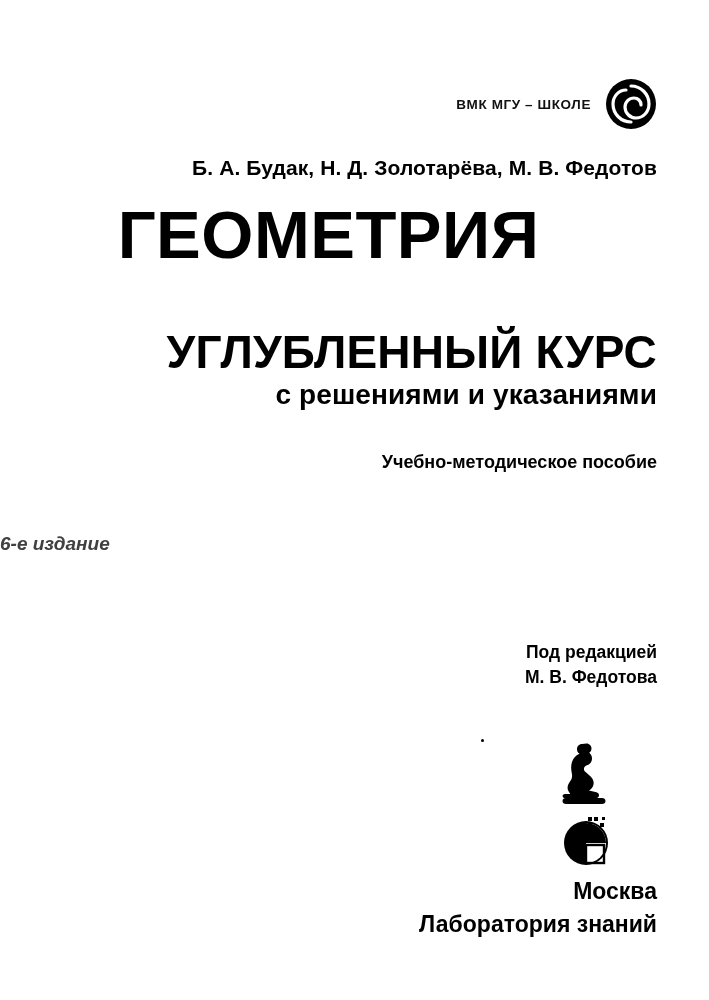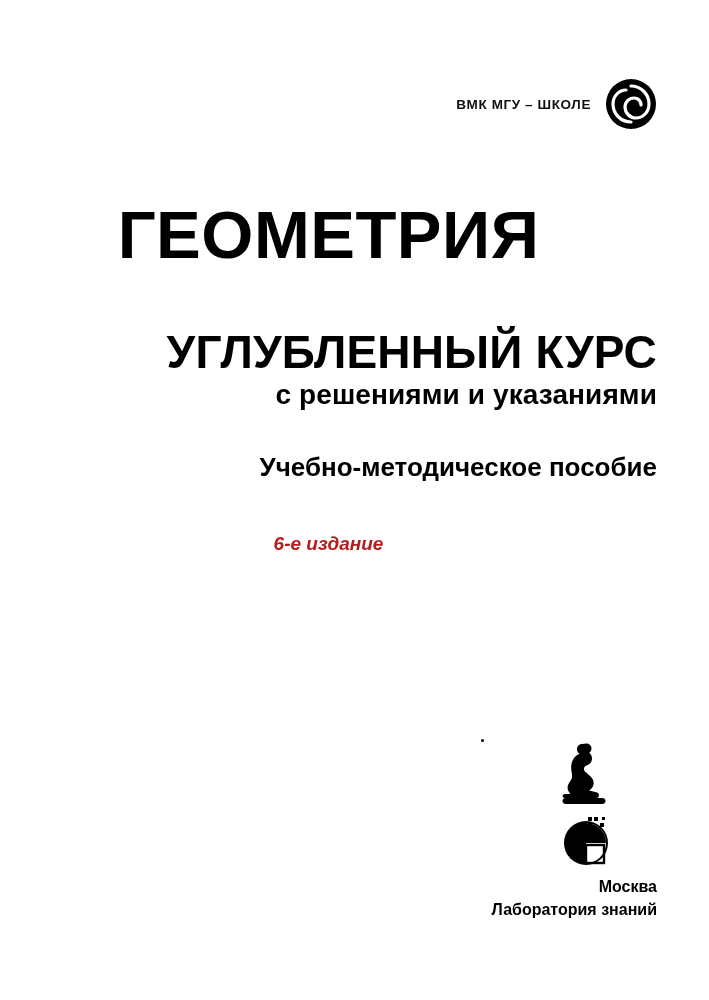--- a/index.html
+++ b/index.html
@@ -96,36 +96,36 @@
     color: #000;
   }
 
   
   .kind {
     position: absolute;
     top: 452px;
     left: 0;
     right: 52px;
     text-align: right;
-    font-size: 26px;
+    font-size: 18px;
     font-weight: 600;
     color: #000;
   }
 
   
   .edition {
     position: absolute;
     top: 533px;
     left: 0;
     right: 52px;
-    text-align: center;
+    text-align: left;
     font-size: 19px;
     font-weight: 700;
     font-style: italic;
-    color: #b91c1c;
+    color: #404040;
   }
 
   
   .editor {
     position: absolute;
     top: 640px;
     left: 0;
     right: 52px;
     text-align: right;
     font-size: 17.5px;
@@ -148,21 +148,21 @@
     right: 95px;
     width: 56px;
     height: 56px;
   }
   .publisher {
     position: absolute;
     top: 875px;
     left: 0;
     right: 52px;
     text-align: right;
-    font-size: 16px;
+    font-size: 23px;
     font-weight: 600;
     line-height: 1.45;
     color: #000;
   }
   .dot-mark {
     position: absolute;
     top: 739px;
     left: 481px;
     width: 3px;
     height: 3px;
@@ -179,30 +179,35 @@
     <span class="series-label">ВМК МГУ – ШКОЛЕ</span>
     <span class="series-logo-wrap">
       <svg class="series-logo" viewBox="0 0 52 52" xmlns="http://www.w3.org/2000/svg" aria-hidden="true">
         <circle cx="26" cy="26" r="25" fill="#000"></circle>
         <path d="M26 8 C36 8 44 16 44 26 C44 34 38 40 31 40 C25 40 20 35 20 29 C20 24 24 20 29 20 C33 20 36 23 36 27" fill="none" stroke="#fff" stroke-width="3.2" stroke-linecap="round"></path>
         <path d="M26 44 C16 44 8 36 8 26 C8 18 14 12 21 12" fill="none" stroke="#fff" stroke-width="3.2" stroke-linecap="round"></path>
       </svg>
     </span>
   </div>
 
+  <div class="authors">Б. А. Будак, Н. Д. Золотарёва, М. В. Федотов</div>
 
   <div class="main-title">ГЕОМЕТРИЯ</div>
 
   <div class="subtitle-1">УГЛУБЛЕННЫЙ КУРС</div>
   <div class="subtitle-2">с решениями и указаниями</div>
 
   <div class="kind">Учебно-методическое пособие</div>
 
   <div class="edition">6-е издание</div>
 
+  <div class="editor">
+    <div>Под редакцией</div>
+    <div>М. В. Федотова</div>
+  </div>
 
   <div class="dot-mark"></div>
 
   <div class="thinker">
     <svg viewBox="0 0 56 66" xmlns="http://www.w3.org/2000/svg" aria-hidden="true">
       <path d="M24 2 c-3 0 -5 2.4 -5 5.2 0 2 1 3.6 2.6 4.5 -3.6 1.4 -6.4 4.4 -7.6 8.2 -1.2 3.8 -1 7.6 -0.2 11.4 0.6 2.8 0.4 4.6 -0.8 6.6 -1.4 2.2 -2.6 3.6 -3.2 6 -0.5 2 -0.2 4 0.9 5.6 l1.6 2.4 -5.3 0 c-1.5 0 -2.4 1 -2.4 2.2 0 1.2 1 2.2 2.4 2.2 l30.6 0 c2 0 3.4 -1.2 3.4 -3 0 -1.6 -1 -2.6 -2.6 -3 l-7.4 -1.8 c2.6 -1.4 4.2 -3.6 4.6 -6.4 0.4 -3 -0.8 -5.6 -3 -7.6 l-5 -4.4 c-1.2 -1 -1.8 -2.2 -1.6 -3.6 0.2 -1.6 1.4 -2.6 3 -3.2 3.2 -1.2 5 -3.6 5 -6.8 0 -2.4 -1 -4.4 -2.8 -5.8 1.4 -0.9 2.3 -2.4 2.3 -4.2 0 -2.8 -2.2 -5.1 -5 -5.1 z" fill="#000"></path>
       <path d="M8 56 l36 0 c2 0 3.5 1.2 3.5 3 0 1.8 -1.5 3 -3.5 3 l-36 0 c-2 0 -3.5 -1.2 -3.5 -3 0 -1.8 1.5 -3 3.5 -3 z" fill="#000"></path>
     </svg>
   </div>
 

